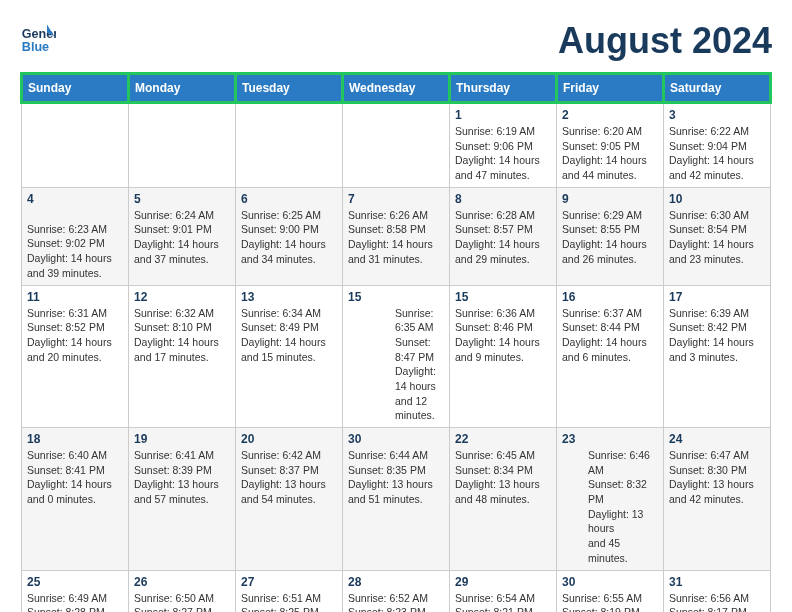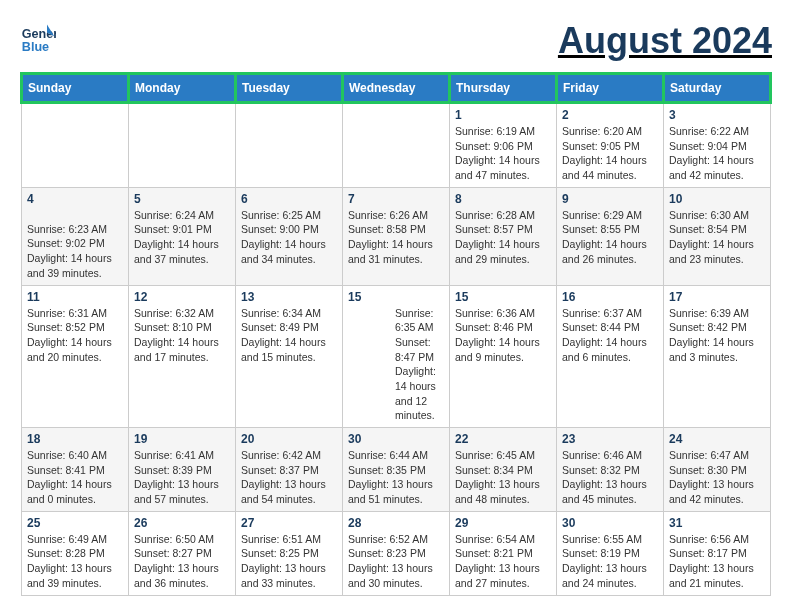--- a/index.html
+++ b/index.html
@@ -20,21 +20,20 @@
       display: flex;
       align-items: center;
       gap: 4px;
     }
     .logo-icon {
       width: 36px;
       height: 36px;
     }
     .title-area {
       text-align: right;
-      text-decoration: underline;
     }
     .month-title {
       font-size: 36px;
       font-weight: bold;
       color: #1a3a5c;
     }
     .subtitle {
       font-size: 14px;
       color: #333;
     }
@@ -269,21 +268,21 @@
         </td>
         <td>
           <span class="day-num">22</span>
           <div class="day-info" style="white-space: pre-line;">Sunrise: 6:45 AM
 Sunset: 8:34 PM
 Daylight: 13 hours
 and 48 minutes.</div>
         </td>
         <td>
           <span class="day-num">23</span>
-          <div class="day-info" style="white-space: pre-line;">Sunrise: 6:46 AM
+          <div class="day-info" style="white-space: pre-line; margin-left: 26px;">Sunrise: 6:46 AM
 Sunset: 8:32 PM
 Daylight: 13 hours
 and 45 minutes.</div>
         </td>
         <td>
           <span class="day-num">24</span>
           <div class="day-info" style="white-space: pre-line;">Sunrise: 6:47 AM
 Sunset: 8:30 PM
 Daylight: 13 hours
 and 42 minutes.</div>

